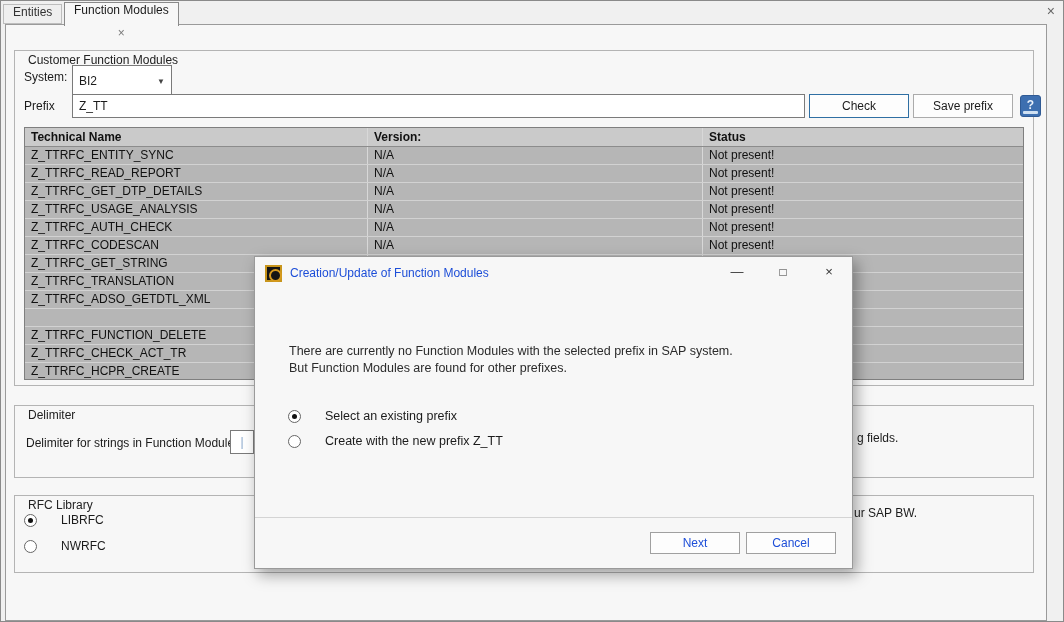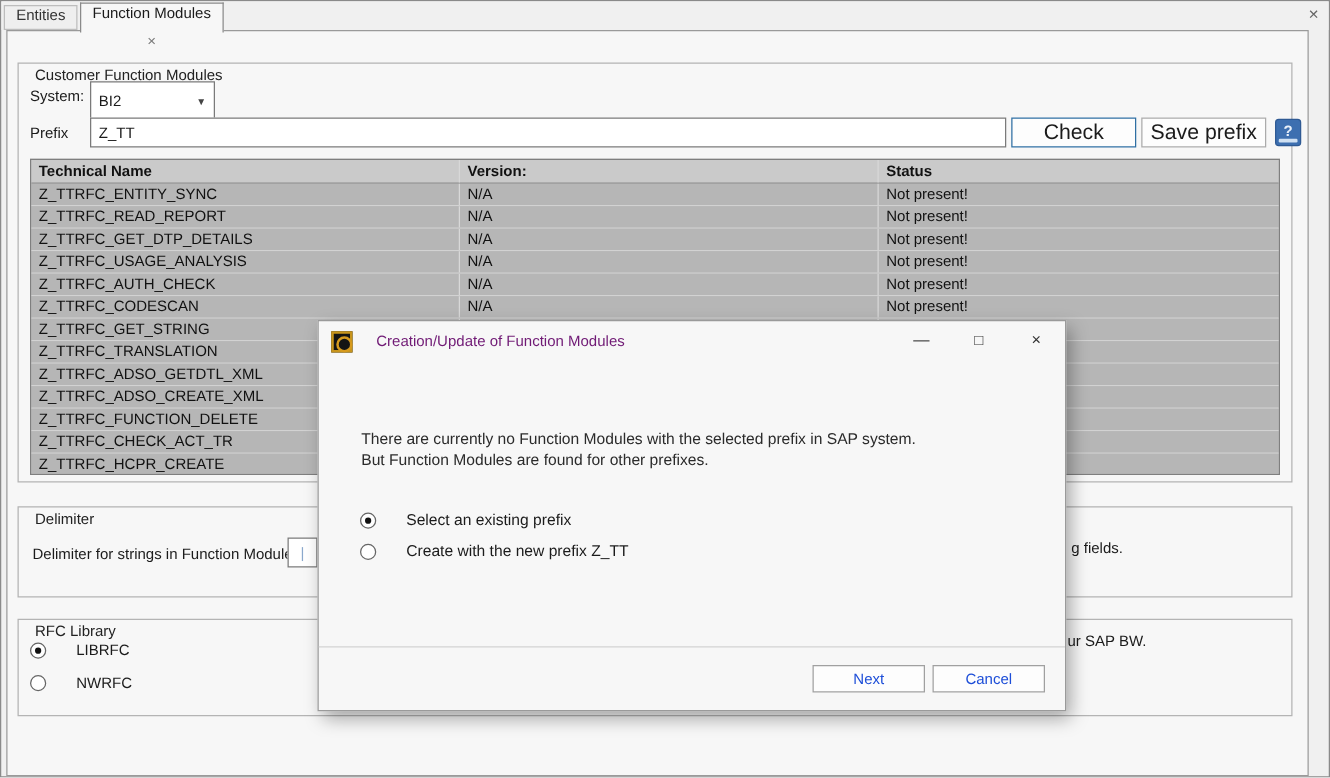--- a/index.html
+++ b/index.html
@@ -27,21 +27,21 @@
 
   .flabel { position:absolute; color:#1b1b1b; }
 
   .combo { position:absolute; left:66px; top:40px; width:100px; height:32px; background:#fff; border:1px solid #7a7a7a; display:flex; align-items:center; padding:0 6px; }
   .combo .arrow { margin-left:auto; font-size:8px; color:#444; }
 
   .tinput { position:absolute; background:#fff; border:1px solid #7a7a7a; font-family:"Liberation Sans",sans-serif; font-size:12px; padding:0 6px; color:#1b1b1b; }
   .prefix-input { left:66px; top:69px; width:733px; height:24px; }
   .delim-input { left:224px; top:405px; width:24px; height:24px; text-align:center; color:#8aa8cc; padding:0; }
 
-  .btn { position:absolute; height:24px; background:#fdfdfd; border:1px solid #ababab; font-family:"Liberation Sans",sans-serif; font-size:17px; color:#1b1b1b; text-align:center; line-height:22px; cursor:default; }
+  .btn { position:absolute; height:24px; background:#fdfdfd; border:1px solid #ababab; font-family:"Liberation Sans",sans-serif; font-size:12px; color:#1b1b1b; text-align:center; line-height:22px; cursor:default; }
   .btn-check { left:803px; top:69px; width:100px; border:1px solid #2f6fa3; }
   .btn-save { left:907px; top:69px; width:100px; }
 
   .help-ic { position:absolute; left:1014px; top:70px; width:21px; height:22px; background:#3d6fb0; border:1px solid #2f5a94; border-radius:3px; color:#e8f0fa; font-weight:bold; font-size:12px; text-align:center; line-height:18px; }
   .help-ic::after { content:""; position:absolute; left:2px; right:2px; bottom:2px; height:3px; background:#cfe0f2; border-radius:1px; }
 
   
   .ftable { position:absolute; left:18px; right:22px; top:102px; height:253px; border:1px solid #7f7f7f; background:#b6b6b6; overflow:hidden; }
   .thead { display:flex; height:19px; background:#cacaca; border-bottom:1px solid #8c8c8c; font-weight:bold; color:#111; }
   .thead .tcell { line-height:18px; }
@@ -57,21 +57,21 @@
   .radio.sel::after { content:""; position:absolute; left:3px; top:3px; right:3px; bottom:3px; background:#111; border-radius:50%; }
   .rfc-options { position:absolute; left:18px; top:488px; }
 
   .fragment { position:absolute; color:#1b1b1b; }
 
   
   .dialog { position:absolute; left:253px; top:255px; width:599px; height:313px; background:#f7f7f7; border:1px solid #9a9a9a; box-shadow:4px 6px 14px rgba(0,0,0,0.35); z-index:10; }
   .dlg-titlebar { position:relative; height:32px; display:flex; align-items:center; }
   .dlg-icon { width:17px; height:17px; margin-left:10px; background:#141414; border:2px solid #c8951c; position:relative; }
   .dlg-icon::after { content:""; position:absolute; left:2px; top:2px; width:9px; height:9px; border:2.5px solid #d69a1e; border-radius:50%; }
-  .dlg-title { margin-left:19px; color:#701a75; }
+  .dlg-title { margin-left:8px; color:#1d4ed8; }
   .dlg-controls { position:absolute; right:0; top:0; height:32px; display:flex; }
   .dlg-ctl { width:46px; height:32px; text-align:center; line-height:30px; color:#333; font-size:13px; }
   .dlg-ctl.max { font-size:12px; }
   .dlg-msg { position:absolute; left:34px; color:#2b2b2b; font-size:12.5px; line-height:17px; }
   .dlg-options { position:absolute; left:33px; top:152px; }
   .dlg-options .radio-item { margin-bottom:11px; }
   .dlg-options .rlabel { font-size:12.5px; }
   .dlg-sep { position:absolute; left:0; right:0; top:260px; height:1px; background:#d4d4d4; }
   .dlg-btn { position:absolute; top:275px; width:90px; height:22px; background:#fdfdfd; border:1px solid #a0a0a0; text-align:center; line-height:20px; font-size:12px; color:#1d4ed8; cursor:default; }
   .dlg-next { left:395px; }
@@ -158,21 +158,20 @@
             <div class="tcell c-name">Z_TTRFC_TRANSLATION</div>
             <div class="tcell c-ver"></div>
             <div class="tcell c-status"></div>
           </div>
           <div class="trow">
             <div class="tcell c-name">Z_TTRFC_ADSO_GETDTL_XML</div>
             <div class="tcell c-ver"></div>
             <div class="tcell c-status"></div>
           </div>
           <div class="trow">
-            <div class="tcell c-name">Z_TTRFC_ADSO_CREATE_XML</div>
             <div class="tcell c-ver"></div>
             <div class="tcell c-status"></div>
           </div>
           <div class="trow">
             <div class="tcell c-name">Z_TTRFC_FUNCTION_DELETE</div>
             <div class="tcell c-ver"></div>
             <div class="tcell c-status"></div>
           </div>
           <div class="trow">
             <div class="tcell c-name">Z_TTRFC_CHECK_ACT_TR</div>

